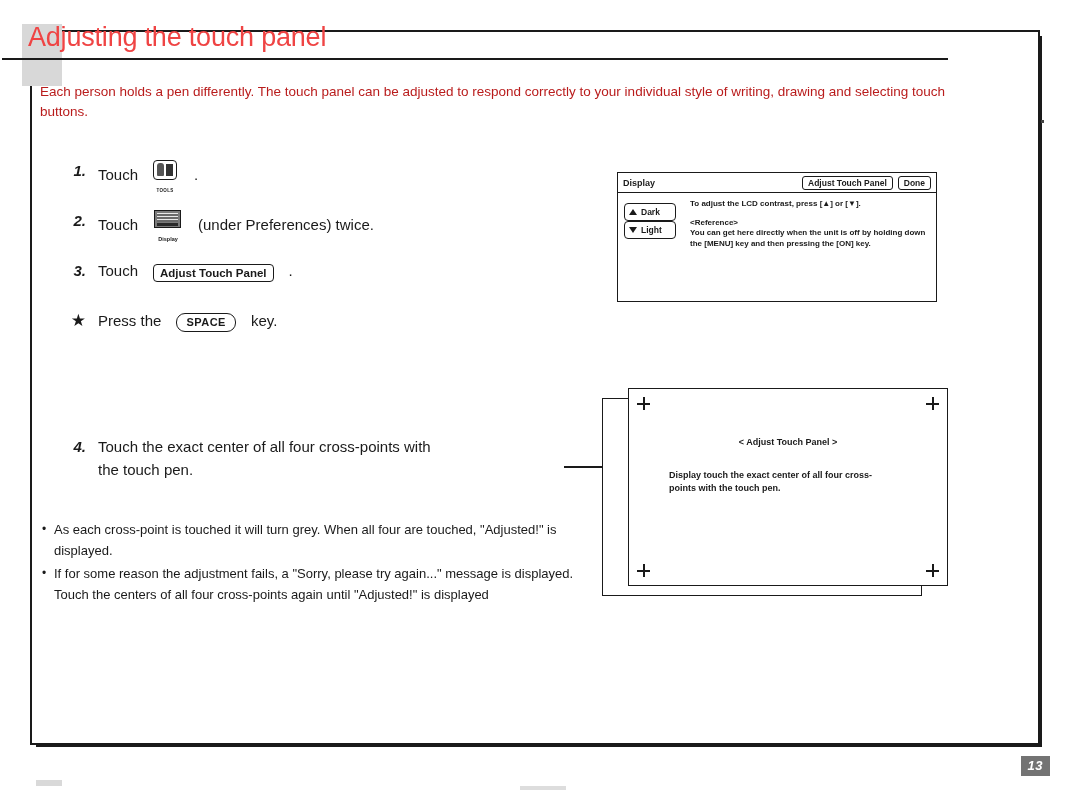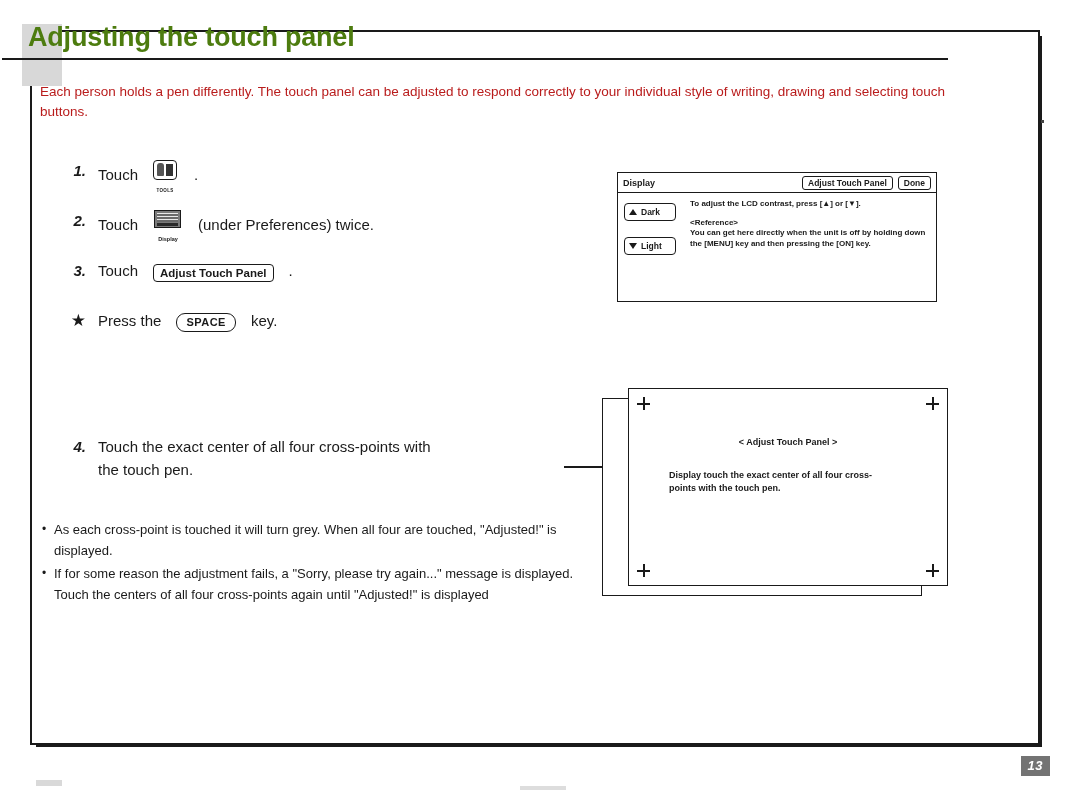--- a/index.html
+++ b/index.html
@@ -58,23 +58,23 @@
     left: -6px;
     top: 2px;
     width: 40px;
     height: 62px;
     background: #d8d8d8;
   }
   h1.title {
     position: relative;
     margin: 0;
     font-size: 27px;
-    font-weight: bold;
+    font-weight: normal;
     letter-spacing: -0.2px;
-    color: #4d7c0f;
+    color: #ef4444;
   }
   .title-rule {
     position: absolute;
     left: 2px;
     top: 58px;
     width: 946px;
     height: 2px;
     background: #1a1a1a;
   }
 
@@ -299,21 +299,20 @@
     left: 6px;
     top: 30px;
     width: 52px;
   }
   .lcd-sidebtn {
     border: 1.3px solid #1a1a1a;
     border-radius: 4px;
     font-size: 8.5px;
     font-weight: bold;
     padding: 3px 4px;
-    margin-bottom: 16px;
     background: #fff;
     display: flex;
     align-items: center;
     gap: 4px;
   }
   .tri-up, .tri-down {
     width: 0; height: 0;
     border-left: 4px solid transparent;
     border-right: 4px solid transparent;
   }

